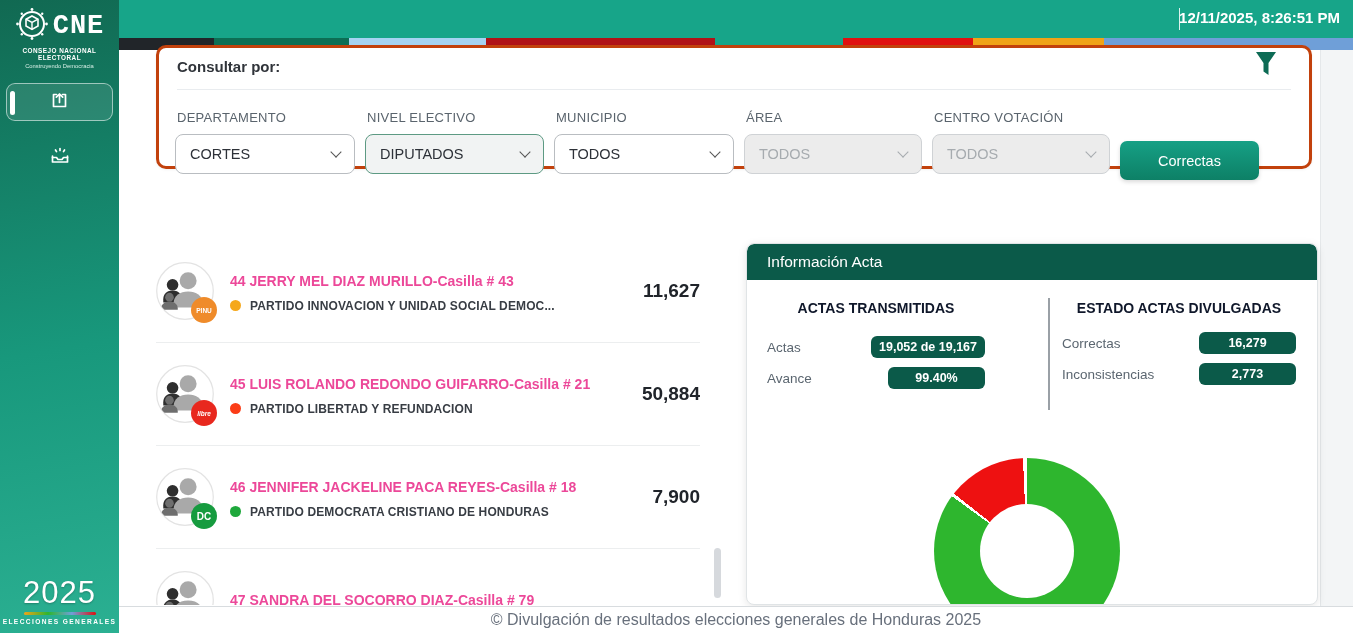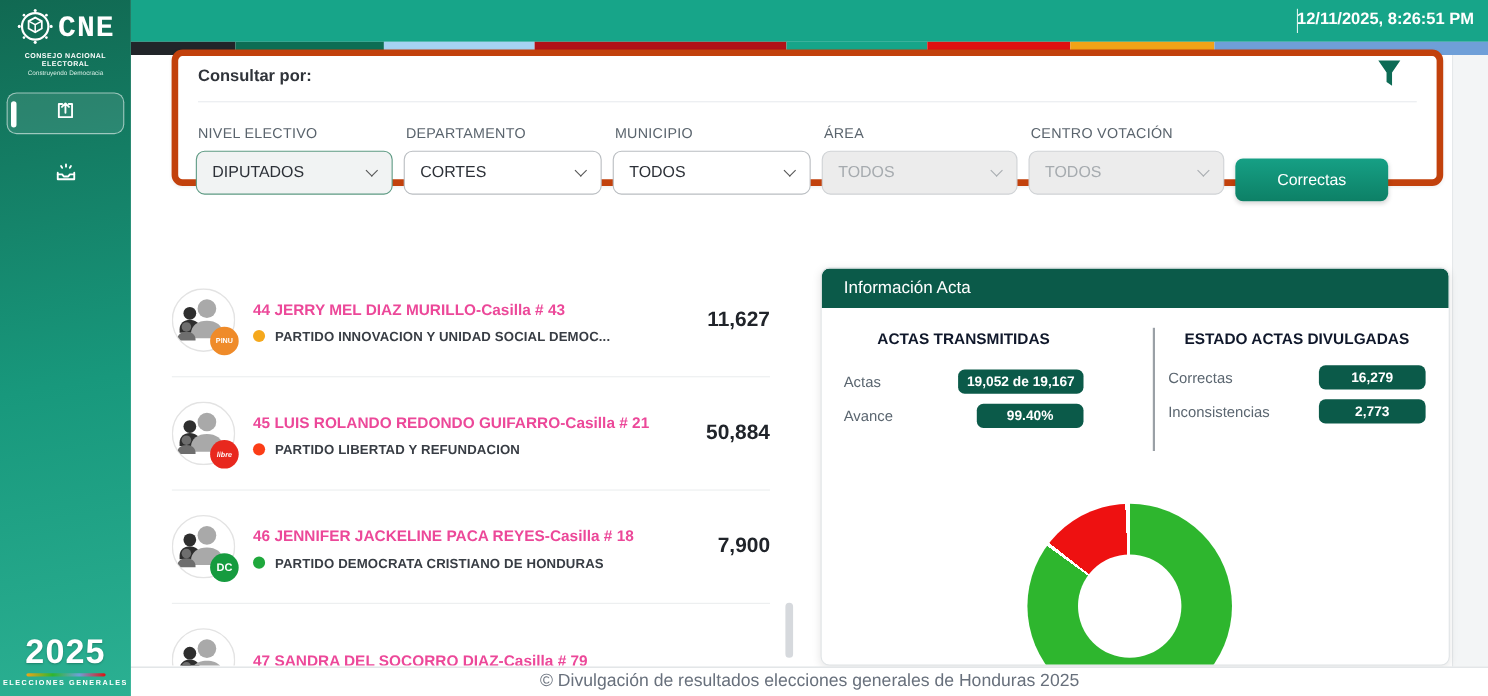--- a/index.html
+++ b/index.html
@@ -14,41 +14,41 @@
   .brand-top{display:flex;align-items:center;justify-content:center;gap:4px;}
   .brand-name{font-size:27px;font-weight:bold;letter-spacing:1px;font-family:Liberation Mono, monospace;}
   .brand-org{font-size:6.4px;font-weight:bold;letter-spacing:.45px;margin-top:2px;}
   .brand-tag{font-size:5.8px;color:#d7efe6;margin-top:2px;}
   .nav-item{position:relative;margin:14px 6px 0 6px;height:38px;border-radius:9px;
             display:flex;align-items:center;justify-content:center;cursor:pointer;}
   .nav-item.active{background:rgba(255,255,255,.10);border:1px solid rgba(255,255,255,.55);}
   .nav-ind{position:absolute;left:3px;top:7px;width:5px;height:24px;border-radius:3px;background:#fff;}
   .nav-item.second{margin-top:18px;border:none;}
   .side-foot{position:absolute;left:0;bottom:8px;width:119px;text-align:center;color:#fff;}
-  .side-foot .year{font-size:31px;font-weight:bold;letter-spacing:1px;text-shadow:0 1px 2px rgba(0,0,0,.25);}
+  .side-foot .year{font-size:31px;font-weight:normal;letter-spacing:1px;text-shadow:0 1px 2px rgba(0,0,0,.25);}
   .year-swoosh{width:72px;height:3px;margin:1px auto 3px auto;border-radius:2px;
                background:linear-gradient(90deg,#f0a317,#2eb62e,#6f9fd8,#e01010);}
   .side-foot .lbl{font-size:6.6px;letter-spacing:1.4px;font-weight:bold;}
 
   
   .topbar{position:absolute;left:119px;top:0;width:1234px;height:38px;background:#17a589;}
   .ts-sep{position:absolute;right:173px;top:8px;width:1px;height:22px;background:rgba(255,255,255,.85);}
   .timestamp{position:absolute;right:13px;top:9px;color:#fff;font-size:15px;font-weight:bold;}
   .stripe{position:absolute;left:119px;top:38px;width:1234px;height:12px;display:flex;}
 
   
   .gutter{position:absolute;left:1320px;top:50px;width:33px;height:556px;
           background:#f3f5f6;border-left:1px solid #e5e8ea;}
   .footer{position:absolute;left:119px;top:606px;width:1234px;height:27px;background:#fff;
           border-top:1px solid #d8dcdf;text-align:center;}
   .footer span{font-size:16px;color:#68707c;line-height:26px;}
 
   
   .filter-card{position:absolute;left:156px;top:45px;width:1156px;height:124px;background:#fff;
-               border:6px solid #c2410c;border-radius:10px;box-shadow:0 1px 3px rgba(0,0,0,.05);}
+               border:3px solid #c2410c;border-radius:10px;box-shadow:0 1px 3px rgba(0,0,0,.05);}
   .fc-title{position:absolute;left:18px;top:10px;font-size:15px;font-weight:bold;color:#30343a;}
   .fc-divider{position:absolute;left:18px;right:18px;top:41px;height:1px;background:#e9ecef;}
   .funnel{position:absolute;right:30px;top:1px;}
   .filter-fields{position:absolute;left:16px;top:62px;display:flex;gap:10px;align-items:flex-start;}
   .fgroup .flabel{font-size:13px;color:#5a646d;letter-spacing:.02em;margin:0 0 9px 2px;}
   .fselect{height:40px;border-radius:8px;border:1px solid #b9bdc1;background:#fff;
            display:flex;align-items:center;justify-content:space-between;
            padding:0 14px 0 14px;cursor:pointer;}
   .fselect .val{font-size:14.5px;color:#2d3138;}
   .fselect .chev{width:8px;height:8px;border-right:1.8px solid #555;border-bottom:1.8px solid #555;
@@ -171,31 +171,31 @@
 
   <div class="filter-card">
     <div class="fc-title">Consultar por:</div>
     <div class="funnel">
       <svg width="26" height="32" viewBox="0 0 26 32">
         <path d="M3 3h20l-7.5 11v12l-5-3.5V14z" fill="#0d6b55"></path>
       </svg>
     </div>
     <div class="fc-divider"></div>
     <div class="filter-fields">
+        <div class="fgroup" style="width: 180px;">
+          <div class="flabel">DEPARTAMENTO</div>
+          <div class="fselect normal">
+            <span class="val">CORTES</span>
+            <span class="chev"></span>
+          </div>
+        </div>
         <div class="fgroup" style="width: 179px;">
           <div class="flabel">NIVEL ELECTIVO</div>
           <div class="fselect active">
             <span class="val">DIPUTADOS</span>
-            <span class="chev"></span>
-          </div>
-        </div>
-        <div class="fgroup" style="width: 180px;">
-          <div class="flabel">DEPARTAMENTO</div>
-          <div class="fselect normal">
-            <span class="val">CORTES</span>
             <span class="chev"></span>
           </div>
         </div>
         <div class="fgroup" style="width: 180px;">
           <div class="flabel">MUNICIPIO</div>
           <div class="fselect normal">
             <span class="val">TODOS</span>
             <span class="chev"></span>
           </div>
         </div>

